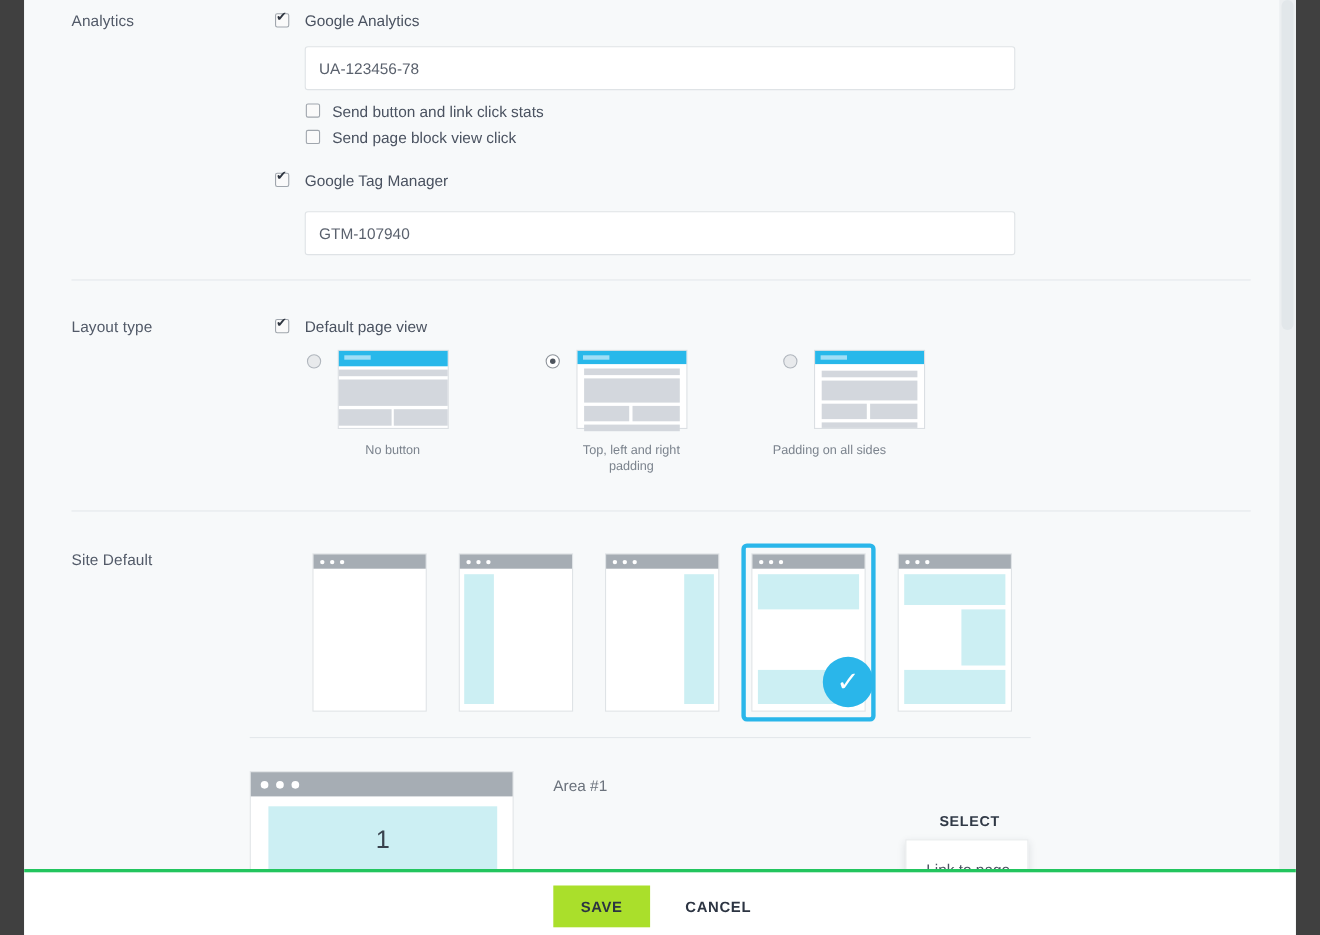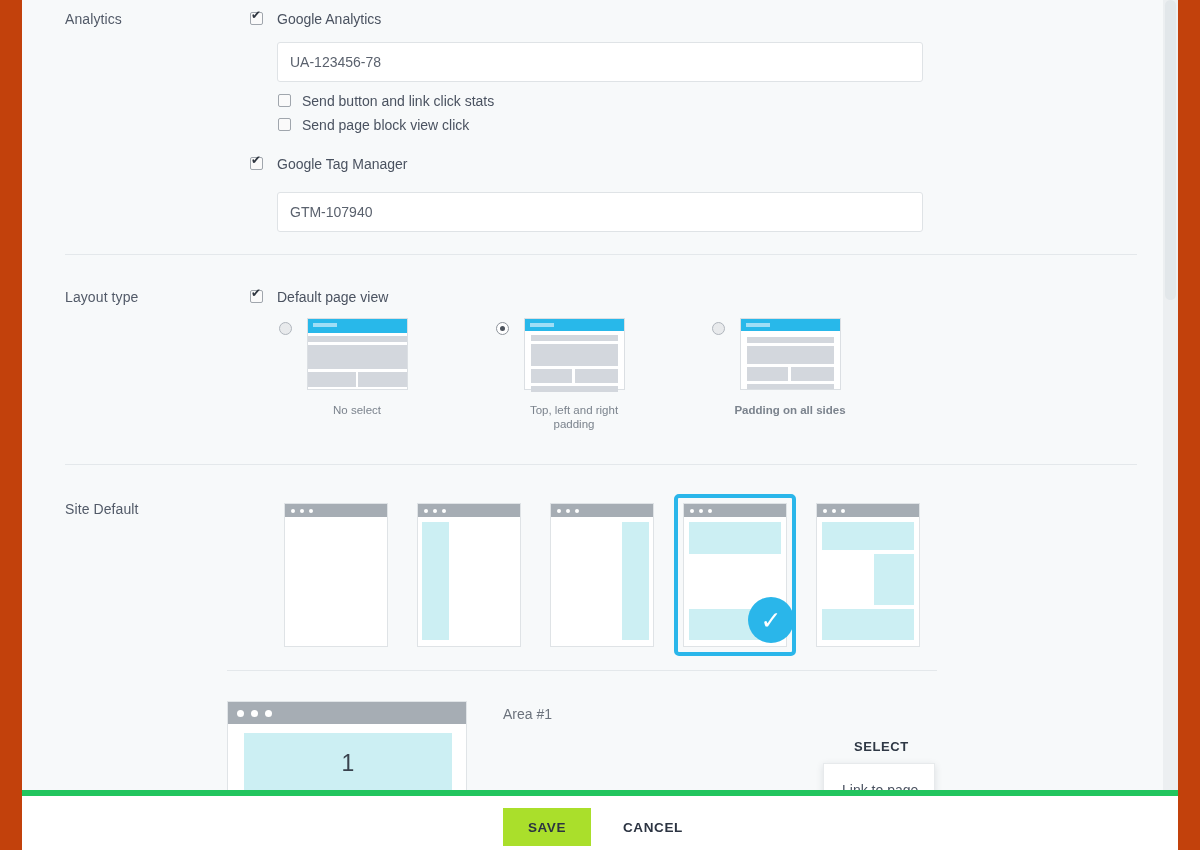--- a/index.html
+++ b/index.html
@@ -2,21 +2,21 @@
 <html><head>
 <meta charset="utf-8">
 <style>
   * { box-sizing: border-box; margin: 0; padding: 0; }
   html, body {
     width: 1200px; height: 850px;
     font-family: "Liberation Sans", sans-serif;
     background: #e9edf0;
     overflow: hidden;
   }
-  .screen { position: relative; width: 1200px; height: 850px; background: #c2410c; }
+  .screen { position: relative; width: 1200px; height: 850px; background: #404040; }
 
   
   .modal {
     position: absolute; left: 22px; top: 0; width: 1156px; height: 850px;
     background: #f7f9fa;
   }
   .modal-inner {
     position: absolute; left: 0; top: 0; width: 1156px; height: 790px;
     background: #f7f9fa; overflow: hidden;
   }
@@ -130,21 +130,21 @@
   .dropdown {
     position: absolute; background: #fff; border: 1px solid #e7eaec;
     box-shadow: 0 2px 7px rgba(40,50,60,.13);
     display: flex; align-items: center; padding-left: 18px;
     font-size: 14px; color: #4a5260;
   }
 
   
   .footer {
     position: absolute; left: 22px; top: 790px; width: 1156px; height: 60px;
-    background: #fff; border-top: 6px solid #22c55e;
+    background: #fff; border-top: 3px solid #22c55e;
   }
   .btn-save {
     position: absolute; left: 481px; top: 12px; width: 88px; height: 38px;
     background: #aadf2b; color: #2c3442; border: none;
     font-size: 13.5px; font-weight: bold; letter-spacing: .6px;
     font-family: "Liberation Sans", sans-serif; cursor: pointer;
   }
   .btn-cancel {
     position: absolute; left: 601px; top: 12px; height: 38px;
     background: transparent; border: none; color: #2c3442;
@@ -191,21 +191,21 @@
         <div class="radio" style="left:257px;top:67px;"></div>
         <div class="lt-thumb" style="left:285px;top:63px;">
           <div class="lt-bar" style="left:0;top:0;width:100%;height:14px;">
               <span class="tl"></span>
             </div>
           <div class="lt-blk" style="left:0;top:17px;width:100%;height:6px;"></div>
           <div class="lt-blk" style="left:0;top:26px;width:100%;height:24px;"></div>
           <div class="lt-blk" style="left:0;top:53px;width:48%;height:15px;"></div>
           <div class="lt-blk" style="left:51%;top:53px;width:49%;height:15px;"></div>
         </div>
-        <div class="lt-cap" style="left:275px;top:148px;">No select</div>
+        <div class="lt-cap" style="left:275px;top:148px;">No button</div>
 
         <div class="radio sel" style="left:474px;top:67px;"></div>
         <div class="lt-thumb" style="left:502px;top:63px;">
           <div class="lt-bar" style="left:0;top:0;width:100%;height:12px;">
               <span class="tl"></span>
             </div>
           <div class="lt-blk" style="left:6px;top:16px;width:88%;height:6px;"></div>
           <div class="lt-blk" style="left:6px;top:25px;width:88%;height:22px;"></div>
           <div class="lt-blk" style="left:6px;top:50px;width:41%;height:14px;"></div>
           <div class="lt-blk" style="left:51%;top:50px;width:43%;height:14px;"></div>
@@ -217,21 +217,21 @@
         <div class="lt-thumb" style="left:718px;top:63px;">
           <div class="lt-bar" style="left:0;top:0;width:100%;height:12px;">
               <span class="tl"></span>
             </div>
           <div class="lt-blk" style="left:6px;top:18px;width:88%;height:6px;"></div>
           <div class="lt-blk" style="left:6px;top:27px;width:88%;height:18px;"></div>
           <div class="lt-blk" style="left:6px;top:48px;width:41%;height:14px;"></div>
           <div class="lt-blk" style="left:51%;top:48px;width:43%;height:14px;"></div>
           <div class="lt-blk" style="left:6px;top:65px;width:88%;height:5px;"></div>
         </div>
-        <div class="lt-cap" style="left:708px;top:148px;font-weight:bold;">Padding on all sides</div>
+        <div class="lt-cap" style="left:672px;top:148px;">Padding on all sides</div>
 
         <div class="divider" style="left:43px;top:209px;width:1072px;"></div>
       </div>
 
       <div class="row" style="top:465px;height:325px;">
         <div class="row-label" style="top:36px;">Site Default</div>
 
         <div class="tpl" style="left:262px;top:38px;">
           <div class="tpl-head">
             <span class="dot" style="left:6px;"></span>

